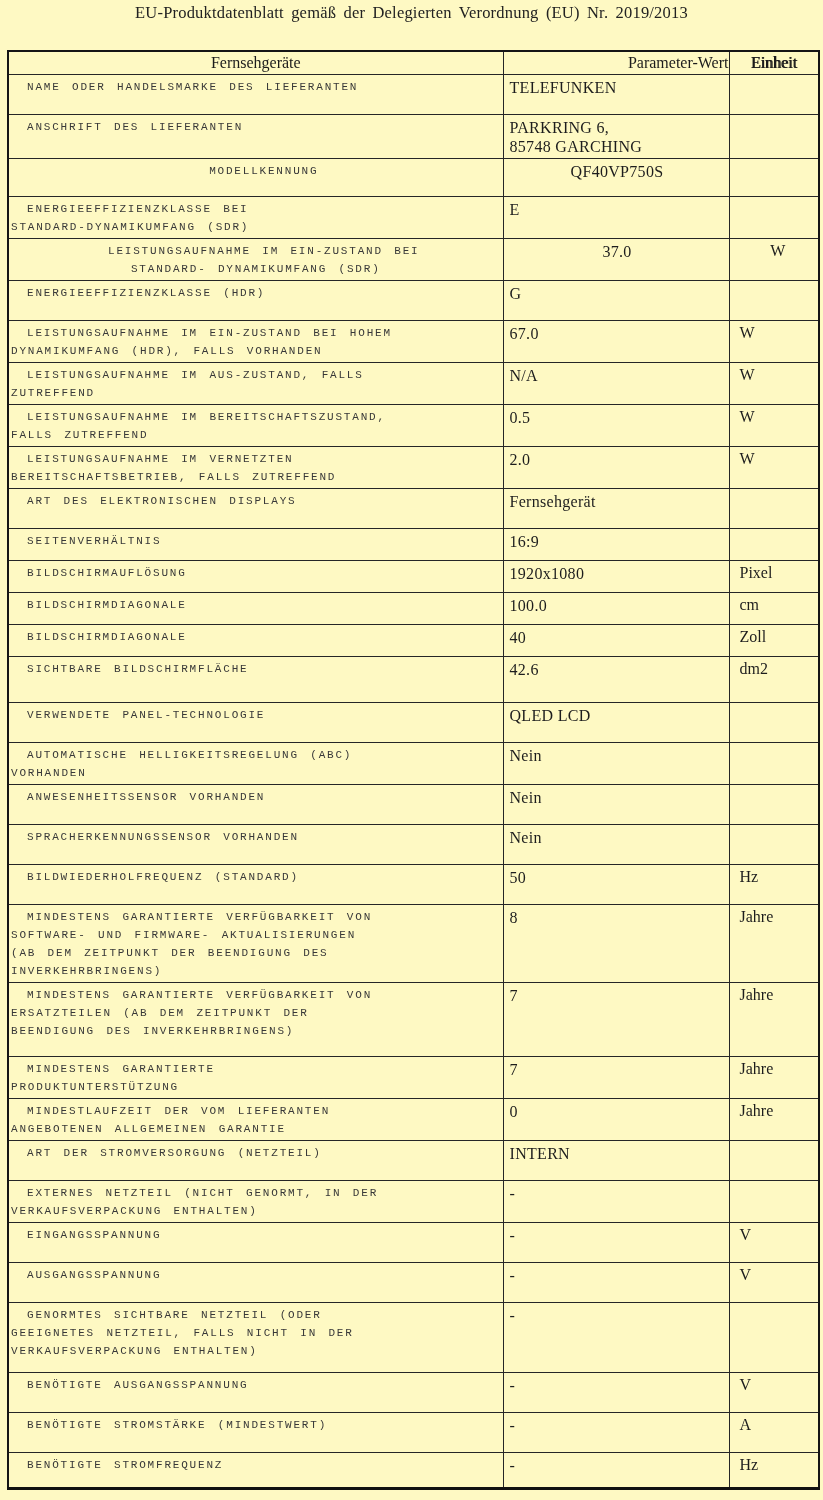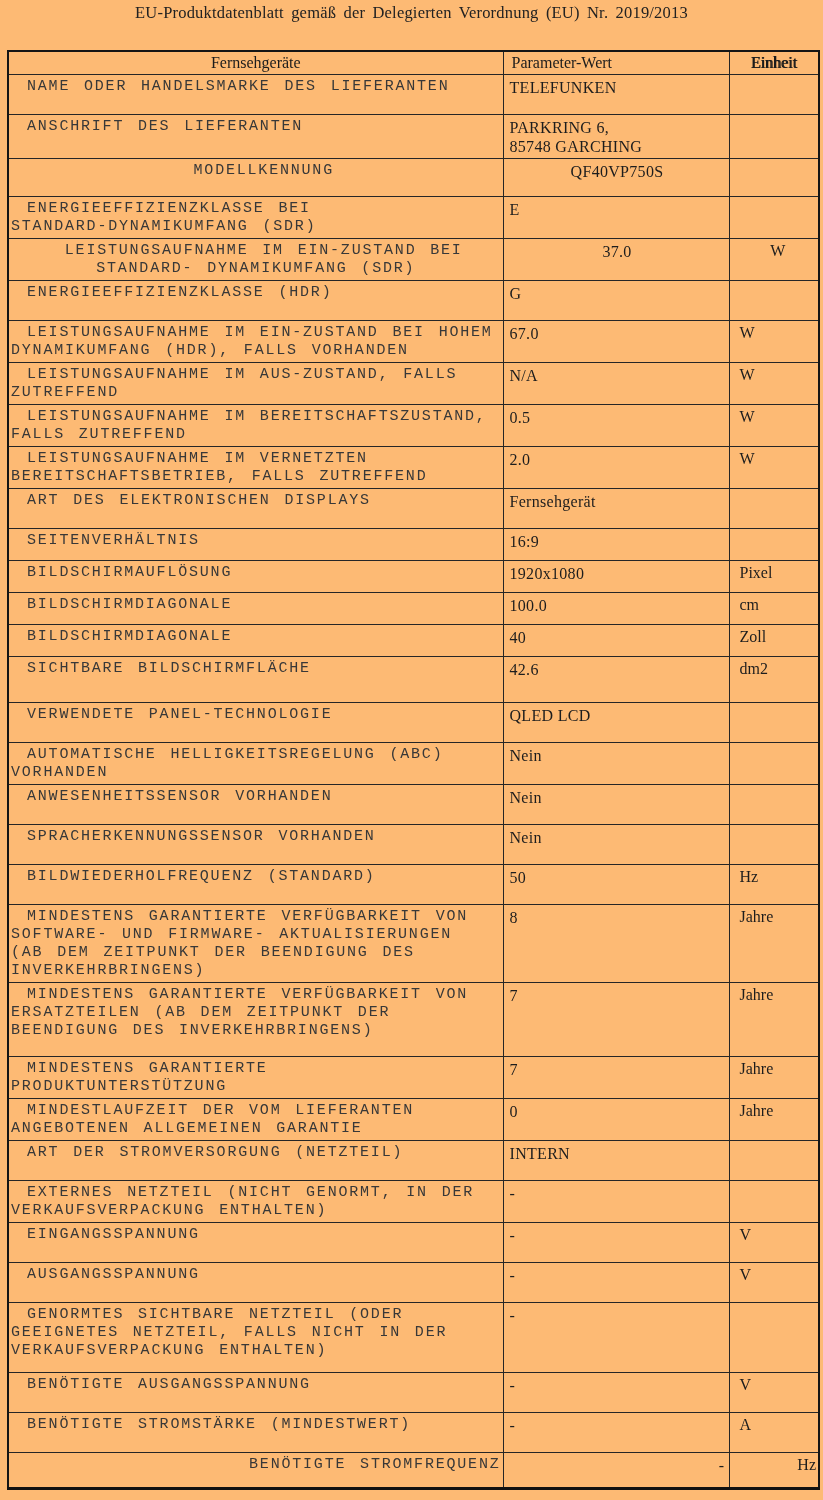--- a/index.html
+++ b/index.html
@@ -1,60 +1,60 @@
 <!DOCTYPE html>
 <html><head>
 <meta charset="utf-8">
 <style>
   * { box-sizing: border-box; margin: 0; padding: 0; }
   html, body { background: #e8e8e8; }
   .page {
-    width: 823px; height: 1500px; background: #fdba74;
+    width: 823px; height: 1500px; background: #fef9c3;
     position: relative; overflow: hidden; margin: 0 auto;
     font-family: "Liberation Serif", serif; color: #1d1d1d; text-decoration: underline;
   }
   .doc-title {
     position: absolute; top: 3px; left: 0; width: 100%;
     text-align: center; font-size: 16.5px; letter-spacing: 0.2px;
     word-spacing: 3px; color: #222;
   }
   table.datasheet {
     position: absolute; top: 50px; left: 7px; width: 811px;
     border-collapse: collapse; table-layout: fixed;
     border: 2px solid #151515;
   }
   col.c1 { width: 495px; }
   col.c2 { width: 226px; }
   col.c3 { width: 90px; }
   th, td { border: 1px solid #262626; vertical-align: top; }
   thead th { height: 23px; font-weight: normal; font-size: 16px; color: #1c1c1c; padding-top: 2px; }
   th.h1 { text-align: center; margin-top: 12px; }
-  th.h2 { text-align: left; padding-left: 8px; margin-top: 40px; }
+  th.h2 { text-align: right; padding-left: 19px; margin-top: 40px; }
   th.h3 { text-align: center; text-shadow: 0.8px 0 0 currentColor; }
   #rows td { height: 40px; }
   td.c1 {
     font-family: "Liberation Mono", "DejaVu Sans Mono", monospace;
-    font-size: 15px; line-height: 18px; letter-spacing: 1.8px;
+    font-size: 11px; line-height: 18px; letter-spacing: 1.8px;
     word-spacing: 3px; color: #383838;
     white-space: pre-line; padding: 3px 2px 2px 2px; text-indent: 16px; margin-top: 38px;
   }
   td.c2 {
     font-size: 16px; line-height: 19px; letter-spacing: 0.3px;
     color: #1d1d1d; white-space: pre-line; padding: 3px 4px 2px 6px;
   }
   td.c3 { font-size: 16px; color: #1d1d1d; padding: 3px 2px 2px 10px; }
   
   #rows tr:nth-child(3) td, #rows tr:nth-child(5) td { height: 38px; text-align: center; }
   #rows tr:nth-child(12) td, #rows tr:nth-child(13) td,
   #rows tr:nth-child(14) td, #rows tr:nth-child(15) td { height: 32px; }
   #rows tr:nth-child(16) td { height: 46px; }
   #rows tr:nth-child(22) td { height: 76px; }
   #rows tr:nth-child(23) td { height: 74px; }
   #rows tr:nth-child(30) td { height: 70px; }
-  #rows tr:nth-child(33) td { height: 36px; text-align: right; }
+  #rows tr:nth-child(33) td { height: 36px; }
   #rows tr:last-child td { border-bottom: 3px solid #111; }
 </style>
 </head>
 <body>
 
 <div class="page">
   <div class="doc-title">EU-Produktdatenblatt gemäß der Delegierten Verordnung (EU) Nr. 2019/2013</div>
   <table class="datasheet">
     <colgroup>
       <col class="c1">

